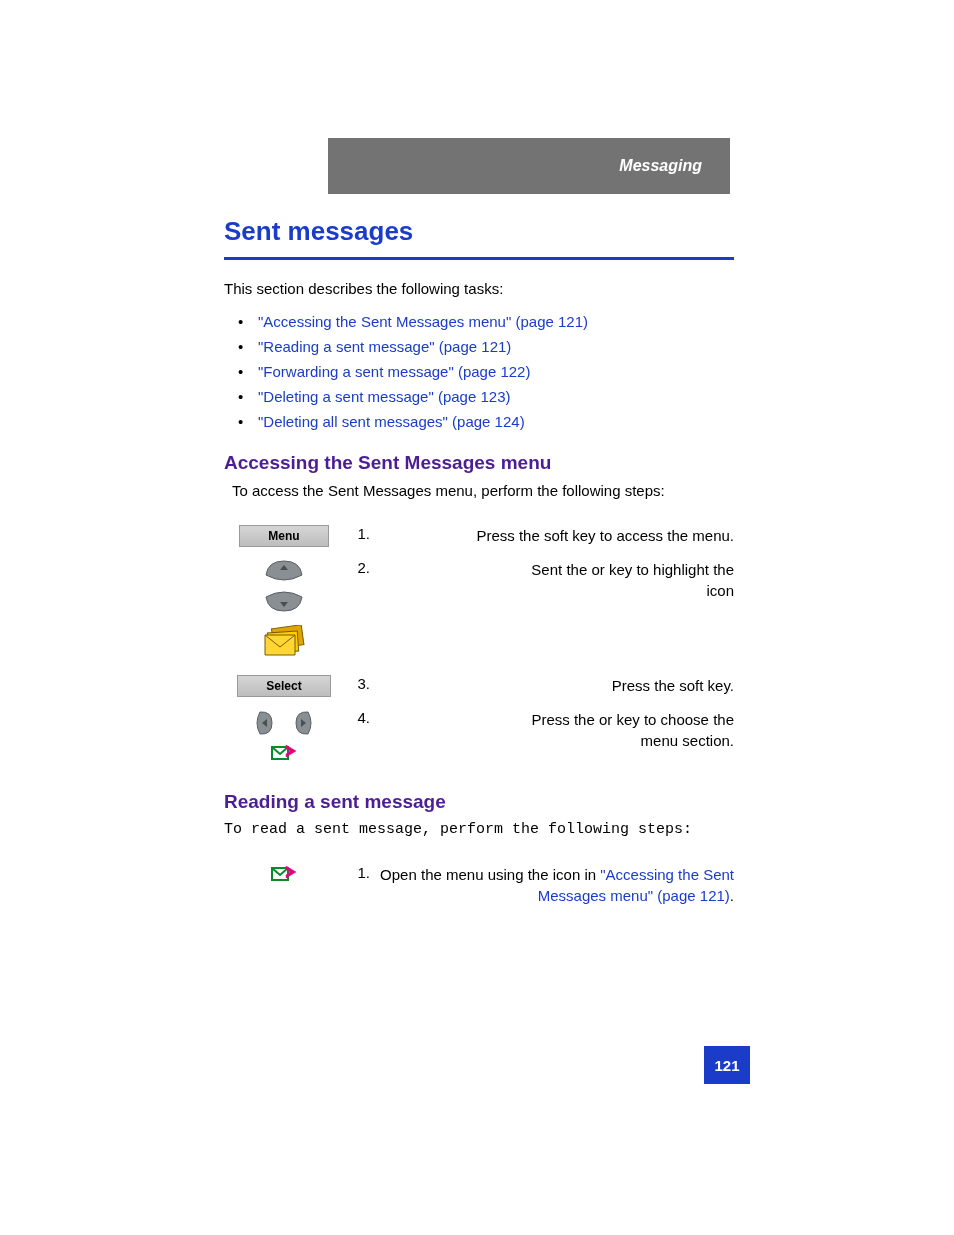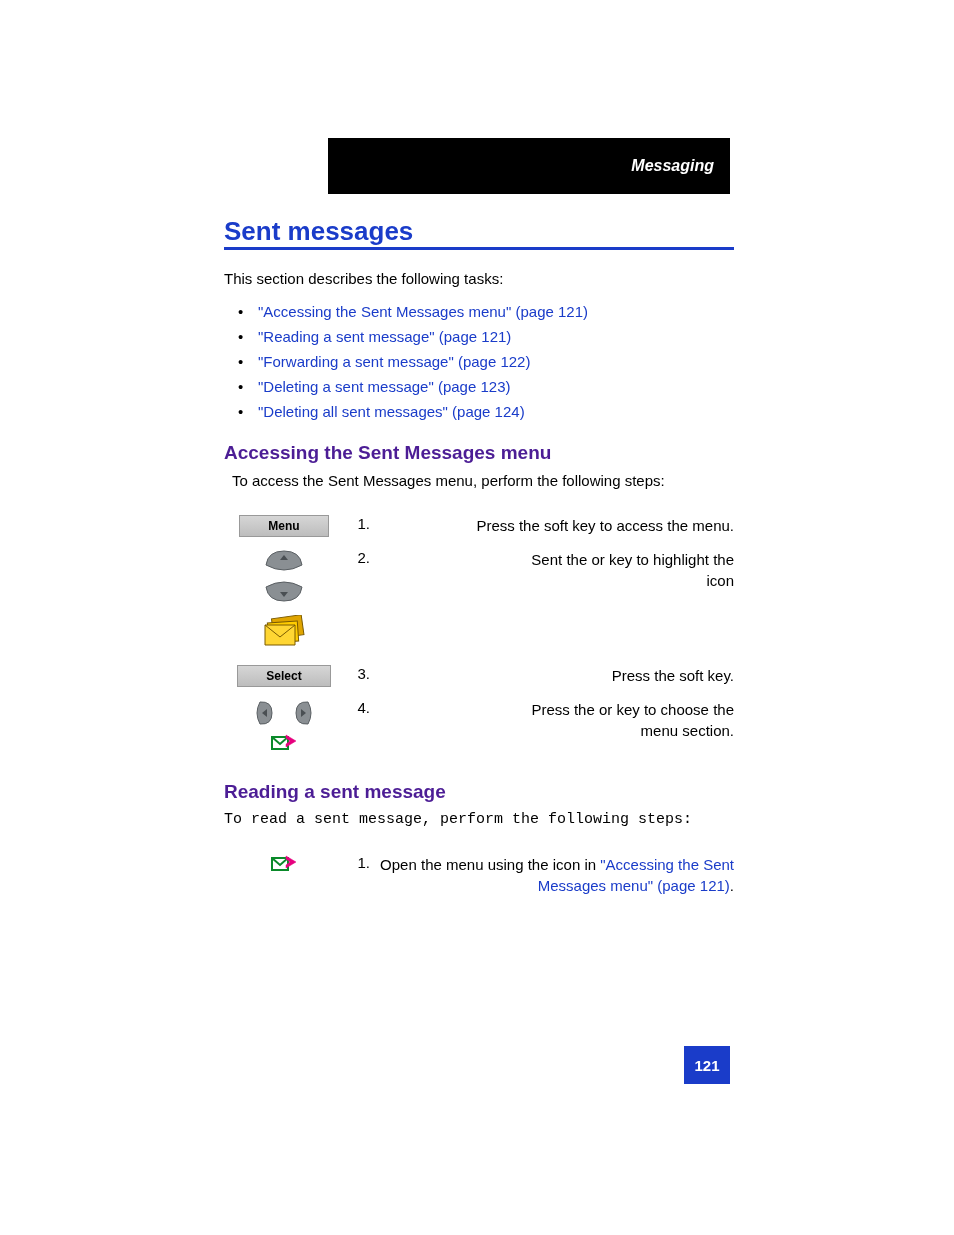--- a/index.html
+++ b/index.html
@@ -16,25 +16,25 @@
     width: 954px;
     height: 1235px;
     box-sizing: border-box;
   }
   .header-bar {
     position: absolute;
     top: 138px;
     left: 328px;
     width: 402px;
     height: 56px;
-    background: #000000;
+    background: #737373;
     display: flex;
     align-items: center;
     justify-content: flex-end;
-    padding-right: 16px;
+    padding-right: 28px;
     box-sizing: border-box;
   }
   .header-bar span {
     color: #fff;
     font-weight: bold;
     font-style: italic;
     font-family: "Trebuchet MS", Arial, sans-serif;
     font-size: 16px;
   }
   .content {
@@ -42,21 +42,21 @@
     top: 216px;
     left: 224px;
     width: 510px;
   }
   h1 {
     color: #1a3cc9;
     font-family: "Trebuchet MS", Arial, sans-serif;
     font-weight: bold;
     font-size: 26px;
     margin: 0 0 2px 0;
-    padding-bottom: 0;
+    padding-bottom: 10px;
     border-bottom: 3px solid #1a3cc9;
     width: 510px;
   }
   h2 {
     color: #4c1d95;
     font-family: "Trebuchet MS", Arial, sans-serif;
     font-weight: bold;
     font-size: 19px;
     margin: 22px 0 6px 0;
   }
@@ -115,21 +115,21 @@
     border-radius: 0;
     font-size: 12px;
     font-weight: bold;
     font-family: Arial, sans-serif;
     padding: 3px 28px;
     color: #000;
   }
   .page-number-box {
     position: absolute;
     top: 1046px;
-    left: 684px;
+    left: 704px;
     width: 46px;
     height: 38px;
     background: #1a3cc9;
     color: #fff;
     font-weight: bold;
     font-family: "Trebuchet MS", Arial, sans-serif;
     font-size: 15px;
     display: flex;
     align-items: center;
     justify-content: center;

